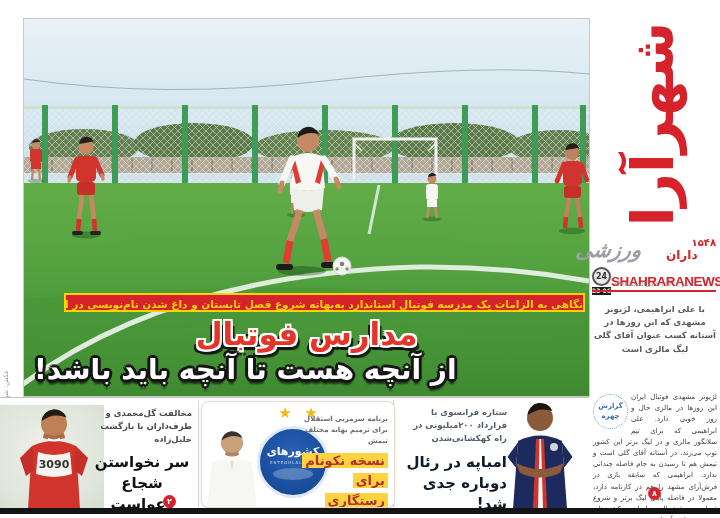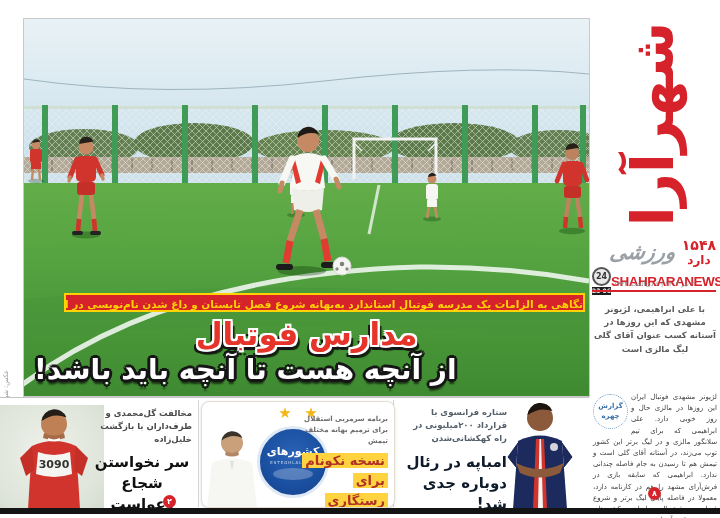--- a/index.html
+++ b/index.html
@@ -22,21 +22,21 @@
   .credit{left:2px;top:380px;width:10px;color:#9a9a9a;font-size:6.5px;direction:rtl;
           transform:rotate(-90deg);transform-origin:left top;white-space:nowrap;}
 
   
   .sidebar{right:0;top:0;width:130px;height:518px;background:#fff;}
   .logo-rot{position:absolute;left:-40px;top:92px;width:210px;height:64px;line-height:60px;
             text-align:center;font-size:58px;font-weight:bold;color:#d6222a;direction:rtl;
             transform:rotate(-90deg);}
   .sports-row{position:absolute;left:0;top:237px;width:126px;display:flex;direction:rtl;align-items:center;justify-content:flex-start;gap:6px;}
   .issue-col{text-align:center;color:#d6222a;direction:rtl;}
-  .issue-num{font-size:14px;font-weight:bold;}
+  .issue-num{font-size:10px;font-weight:bold;margin-left:44px;}
   .weekday{font-size:12px;font-weight:bold;}
   .sports-mark{font-size:21px;font-weight:bold;font-style:italic;color:#9aa0a5;transform:skewX(-8deg);letter-spacing:-1px;}
   .site-row{position:absolute;left:2px;top:267px;width:126px;display:flex;direction:ltr;align-items:center;gap:0;}
   .date-badge{width:20px;text-align:center;}
   .date-badge .day{width:15px;height:15px;border:2px solid #555;border-radius:50%;background:#e9e9e9;
                    font-size:8px;font-weight:bold;color:#333;line-height:15px;margin:0 auto;}
   .date-badge .rest{margin-top:1px;background:#1d1d1d;color:#fff;font-size:6px;font-weight:bold;line-height:8px;}
   .site-url{color:#d6222a;font-weight:bold;font-size:13.5px;font-family:"Liberation Sans",sans-serif;letter-spacing:-0.5px;white-space:nowrap;}
   .date-line{position:absolute;left:2px;top:280px;width:124px;font-size:6.5px;color:#8a8a8a;direction:rtl;
              text-align:center;border-bottom:2px solid #d6222a;padding-bottom:2px;}
@@ -227,21 +227,21 @@
   </div>
 
   <div class="abs credit">عکس: شهرآرا</div>
 
   <div class="abs sidebar">
     <div class="logo-rot">شهرآرا</div>
 
     <div class="sports-row">
       <div class="issue-col">
         <div class="issue-num">۱۵۴۸</div>
-        <div class="weekday">دارد</div>
+        <div class="weekday">داران</div>
       </div>
       <div class="sports-mark">ورزشی</div>
     </div>
 
     <div class="site-row">
       <div class="date-badge">
         <div class="day">24</div>
         <div class="rest">23 06</div>
       </div>
       <div class="site-url">SHAHRARANEWS.IR</div>

